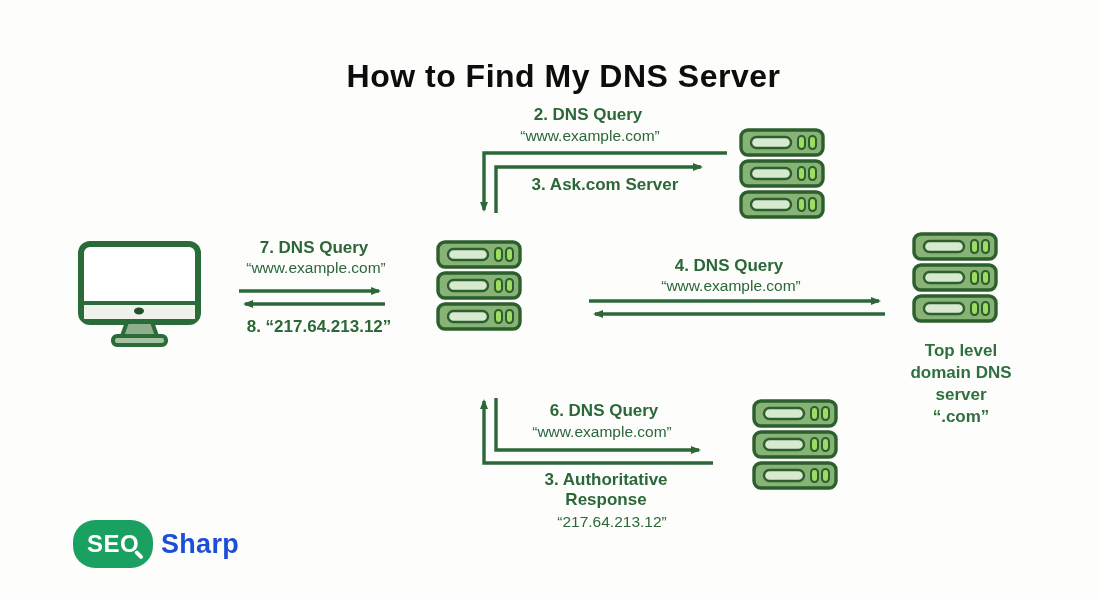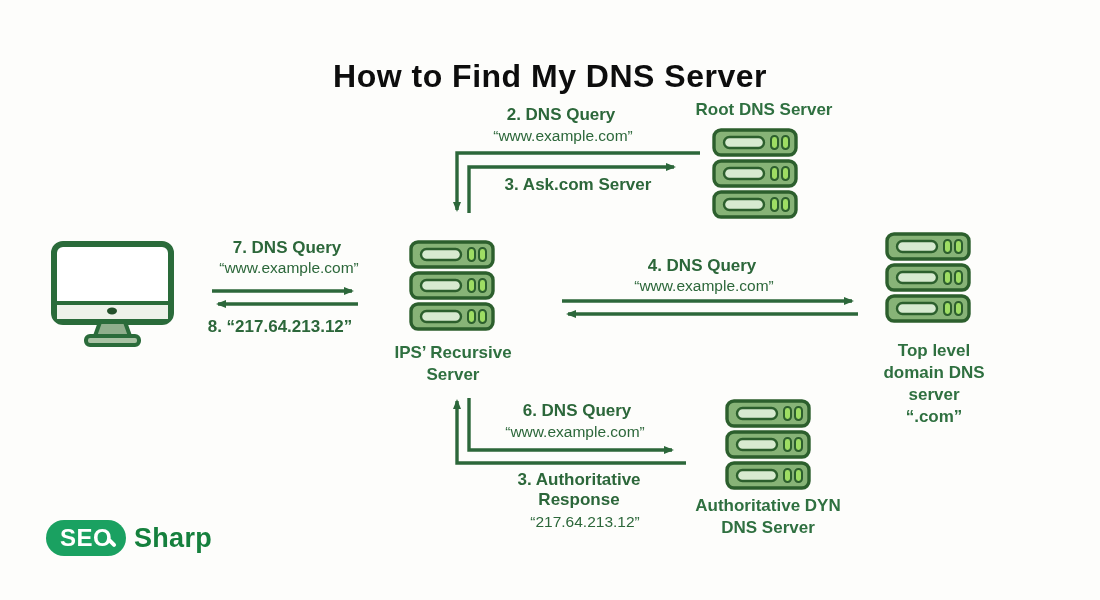--- a/index.html
+++ b/index.html
@@ -2,51 +2,51 @@
 <html><head>
 <meta charset="utf-8">
 <style>
   html,body{margin:0;padding:0;}
   body{
     width:1100px;height:600px;overflow:hidden;
     background:#fdfdfb;
     font-family:"Liberation Sans", sans-serif;
     position:relative;
   }
-  .canvas{position:absolute;inset:0;}
+  .canvas{position:absolute;inset:0;margin-left:27px;}
   .title{
     position:absolute;left:50%;top:58px;transform:translateX(-50%);
     margin:0;font-size:32px;font-weight:800;color:#0d0d0d;
     letter-spacing:.5px;white-space:nowrap;
   }
   .lbl{
     position:absolute;transform:translateX(-50%);
     color:#2c673a;white-space:nowrap;text-align:center;
   }
   .step{font-size:17px;font-weight:700;}
   .query{font-size:15.5px;font-weight:400;}
   .node-label{font-size:17px;font-weight:600;color:#2f7040;line-height:22px;}
   .bold{font-weight:700;}
   svg.layer{position:absolute;left:0;top:0;}
   .server-svg{position:absolute;}
   .monitor-svg{position:absolute;}
   
   .logo{position:absolute;left:46px;top:520px;display:flex;align-items:center;gap:8px;}
   .logo-pill{
-    position:relative;width:80px;height:36px;border-radius:22px;
+    position:relative;width:80px;height:48px;border-radius:22px;
     background:#1aa161;display:flex;align-items:center;justify-content:center;
   }
   .logo-pill .seo{
     color:#ffffff;font-size:24px;font-weight:800;letter-spacing:.5px;line-height:1;
   }
   .logo-handle{
     position:absolute;right:13px;bottom:8px;width:3.5px;height:10px;
     background:#ffffff;border-radius:2px;transform:rotate(-45deg);
   }
-  .logo-name{color:#15803d;font-size:27px;font-weight:700;letter-spacing:.3px;}
+  .logo-name{color:#1d4ed8;font-size:27px;font-weight:700;letter-spacing:.3px;}
 </style>
 </head>
 <body>
 
 <div class="canvas">
 
   <h1 class="title">How to Find My DNS Server</h1>
 
   <svg class="layer" width="1100" height="600" viewBox="0 0 1100 600">
     <defs>
@@ -144,42 +144,33 @@
       <rect x="13" y="40" width="40" height="11" rx="5.5" fill="#d7ead0" stroke="#2c5f2d" stroke-width="2.4"></rect>
       <rect x="60" y="39" width="7" height="13" rx="3.4" fill="#9edd63" stroke="#2c5f2d" stroke-width="2"></rect>
       <rect x="71" y="39" width="7" height="13" rx="3.4" fill="#9edd63" stroke="#2c5f2d" stroke-width="2"></rect>
       <rect x="3" y="64" width="82" height="25" rx="7" fill="#87b377" stroke="#2c5f2d" stroke-width="3.4"></rect>
       <rect x="13" y="71" width="40" height="11" rx="5.5" fill="#d7ead0" stroke="#2c5f2d" stroke-width="2.4"></rect>
       <rect x="60" y="70" width="7" height="13" rx="3.4" fill="#9edd63" stroke="#2c5f2d" stroke-width="2"></rect>
       <rect x="71" y="70" width="7" height="13" rx="3.4" fill="#9edd63" stroke="#2c5f2d" stroke-width="2"></rect>
     </g>
   </svg>
 
-  <div class="lbl node-label" style="left:764px;top:99px;">Root DNS Server</div>
 
-  <div class="lbl node-label" style="left:453px;top:342px;">
-    <div>IPS’ Recursive</div>
-    <div>Server</div>
-  </div>
 
   <div class="lbl node-label" style="left:934px;top:340px;">
     <div>Top level</div>
     <div>domain DNS</div>
     <div>server</div>
     <div class="bold">“.com”</div>
   </div>
 
-  <div class="lbl node-label" style="left:768px;top:495px;">
-    <div>Authoritative DYN</div>
-    <div>DNS Server</div>
-  </div>
 
   <div class="lbl step" style="left:287px;top:238px;">7.  DNS Query</div>
   <div class="lbl query" style="left:289px;top:259px;">“www.example.com”</div>
-  <div class="lbl step" style="left:280px;top:317px;">8. “217.64.213.12”</div>
+  <div class="lbl step" style="left:292px;top:317px;">8. “217.64.213.12”</div>
 
   <div class="lbl step" style="left:561px;top:105px;">2. DNS Query</div>
   <div class="lbl query" style="left:563px;top:127px;">“www.example.com”</div>
   <div class="lbl step" style="left:578px;top:175px;text-align:right;">3. Ask.com Server</div>
 
   <div class="lbl step" style="left:702px;top:256px;">4. DNS Query</div>
   <div class="lbl query" style="left:704px;top:277px;">“www.example.com”</div>
 
   <div class="lbl step" style="left:577px;top:401px;">6. DNS Query</div>
   <div class="lbl query" style="left:575px;top:423px;">“www.example.com”</div>

